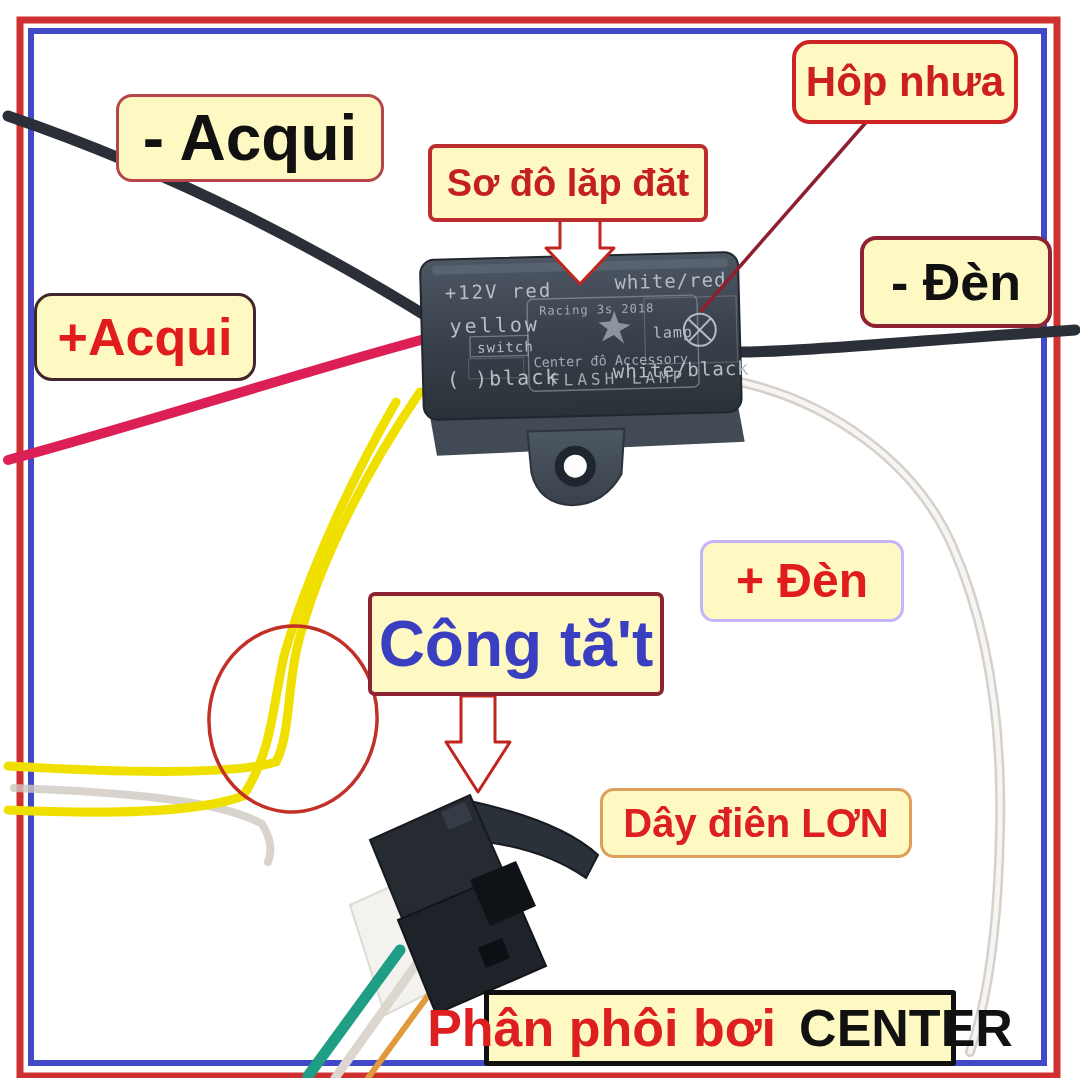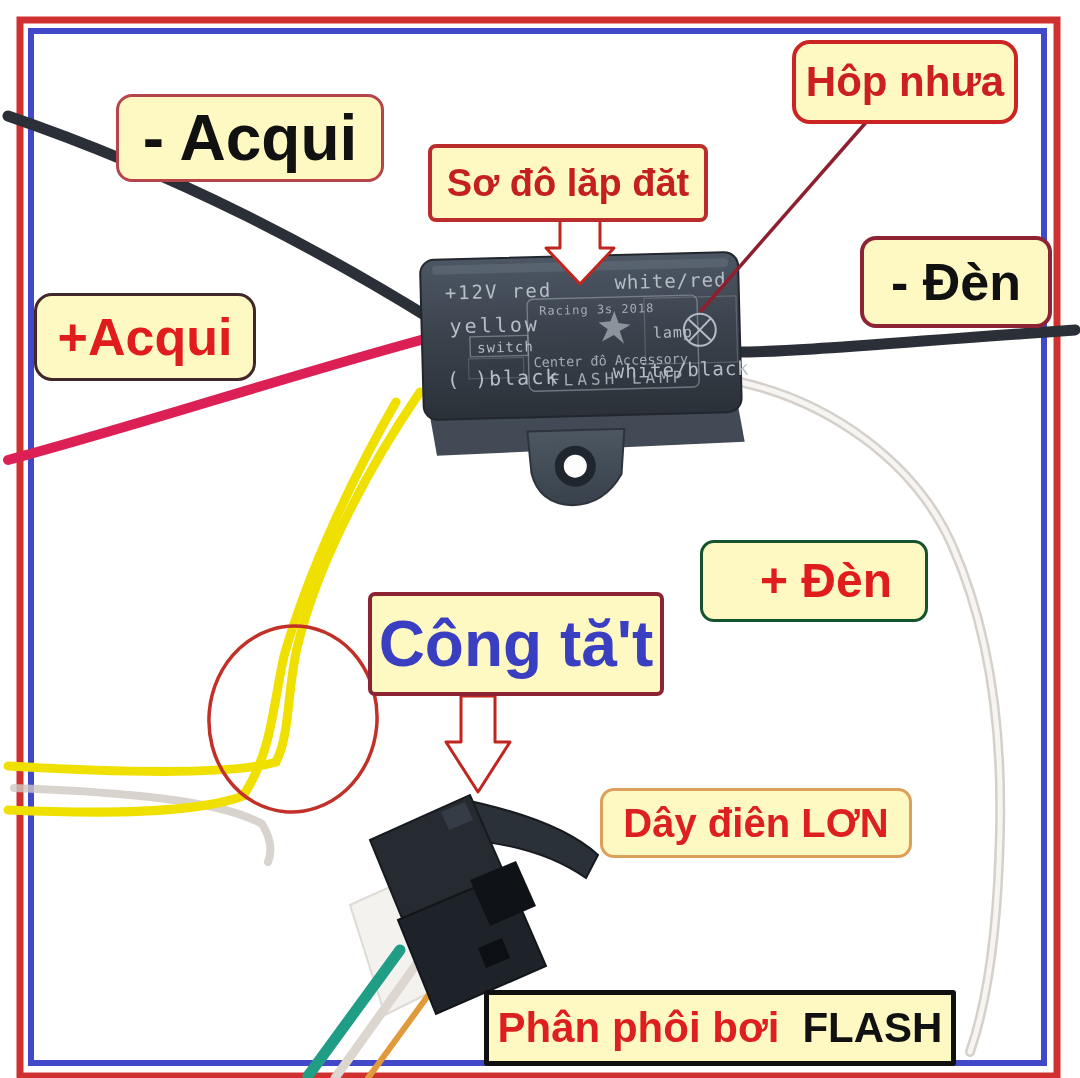--- a/index.html
+++ b/index.html
@@ -12,28 +12,28 @@
   .c-battery-minus{left:116px;top:94px;width:262px;height:82px;border:3px solid #b5444b;
                    border-radius:16px;font-size:64px;color:#111;}
   .c-plastic-box{left:792px;top:40px;width:218px;height:76px;border:4px solid #cc2323;
                  border-radius:18px;font-size:42px;color:#cc2020;}
   .c-install{left:428px;top:144px;width:272px;height:70px;border:4px solid #bb2c2c;
              border-radius:8px;font-size:38px;color:#c42020;}
   .c-lamp-minus{left:860px;top:236px;width:184px;height:84px;border:4px solid #8e2433;
                 border-radius:16px;font-size:52px;color:#111;}
   .c-battery-plus{left:34px;top:293px;width:216px;height:82px;border:3px solid #41262b;
                   border-radius:18px;font-size:52px;color:#e01c1c;}
-  .c-lamp-plus{left:700px;top:540px;width:198px;height:76px;border:3px solid #14532d;
-               border-radius:14px;font-size:48px;color:#e01c1c;padding-left:24px;}
+  .c-lamp-plus{left:700px;top:540px;width:198px;height:76px;border:3px solid #c4b5fd;
+               border-radius:14px;font-size:48px;color:#e01c1c;}
   .c-switch{left:368px;top:592px;width:288px;height:96px;border:4px solid #8e2433;
             border-radius:7px;font-size:64px;color:#3a3ec0;}
   .c-big-wire{left:600px;top:788px;width:306px;height:64px;border:3px solid #dca05a;
               border-radius:14px;font-size:40px;color:#dd1f1f;}
   .c-distrib{left:484px;top:990px;width:462px;height:66px;border:5px solid #101010;
-             border-radius:3px;font-size:42px;gap:23px;}
+             border-radius:3px;font-size:52px;gap:23px;}
   .c-distrib .red{color:#dd1f1f;}
   .c-distrib .black{color:#111;}
   .boxtext{font-family:"DejaVu Sans Mono",monospace;fill:#b6bec6;}
   .stamp{opacity:.85;}
 </style>
 </head>
 <body>
 
 <div id="stage">
 
@@ -143,16 +143,16 @@
     <span>+ Đèn</span>
   </div>
   <div class="callout c-switch">
     <span>Công tă't</span>
   </div>
   <div class="callout c-big-wire">
     <span>Dây điên LƠN</span>
   </div>
   <div class="callout c-distrib">
     <span class="red">Phân phôi bơi</span>
-    <span class="black">FLASH</span>
+    <span class="black">CENTER</span>
   </div>
 
 </div>
 
 </body></html>

